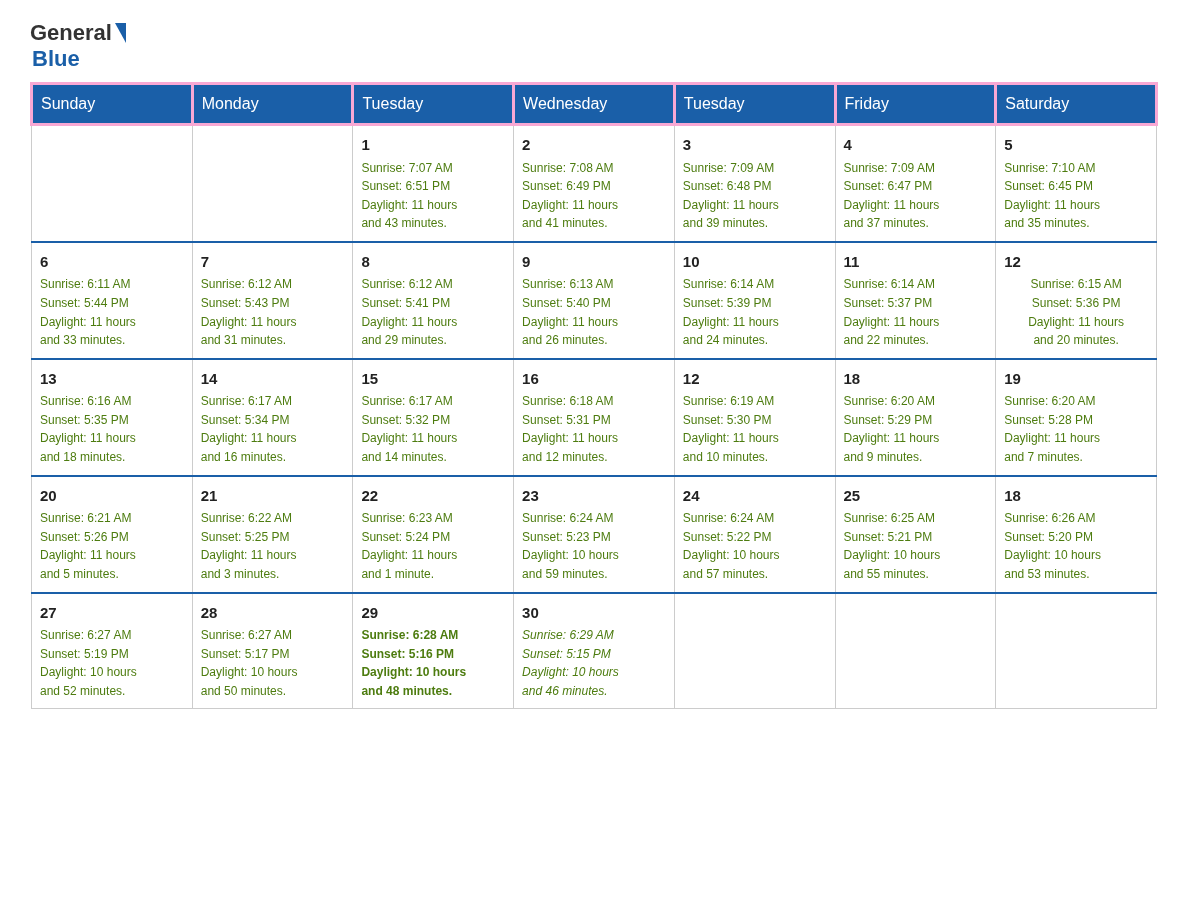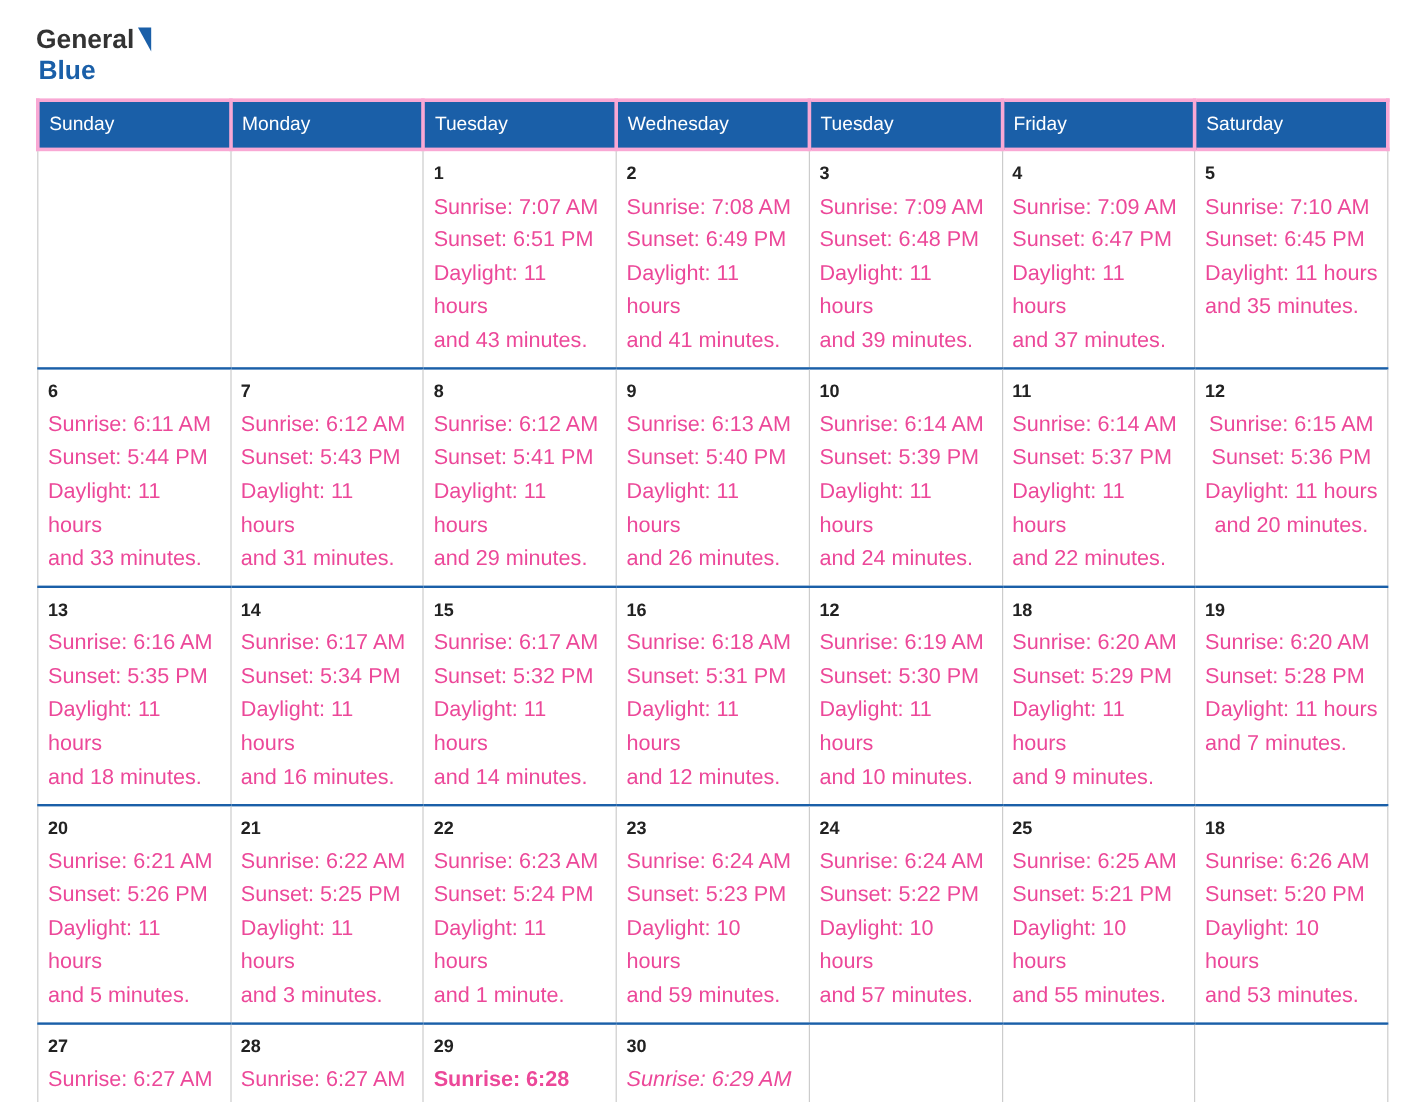--- a/index.html
+++ b/index.html
@@ -63,22 +63,22 @@
       border-top: 2px solid #1a5fa8;
     }
     .calendar td .day-num {
       font-size: 15px;
       font-weight: bold;
       color: #222;
       display: block;
       margin-bottom: 2px;
     }
     .calendar td .day-info {
-      font-size: 18px;
-      color: #ec4899;
+      font-size: 12px;
+      color: #4d7c0f;
       line-height: 1.55;
     }
     .empty-cell {
       background: #fff;
     }
   </style>
 </head>
 <body>
 
 <div class="header">

